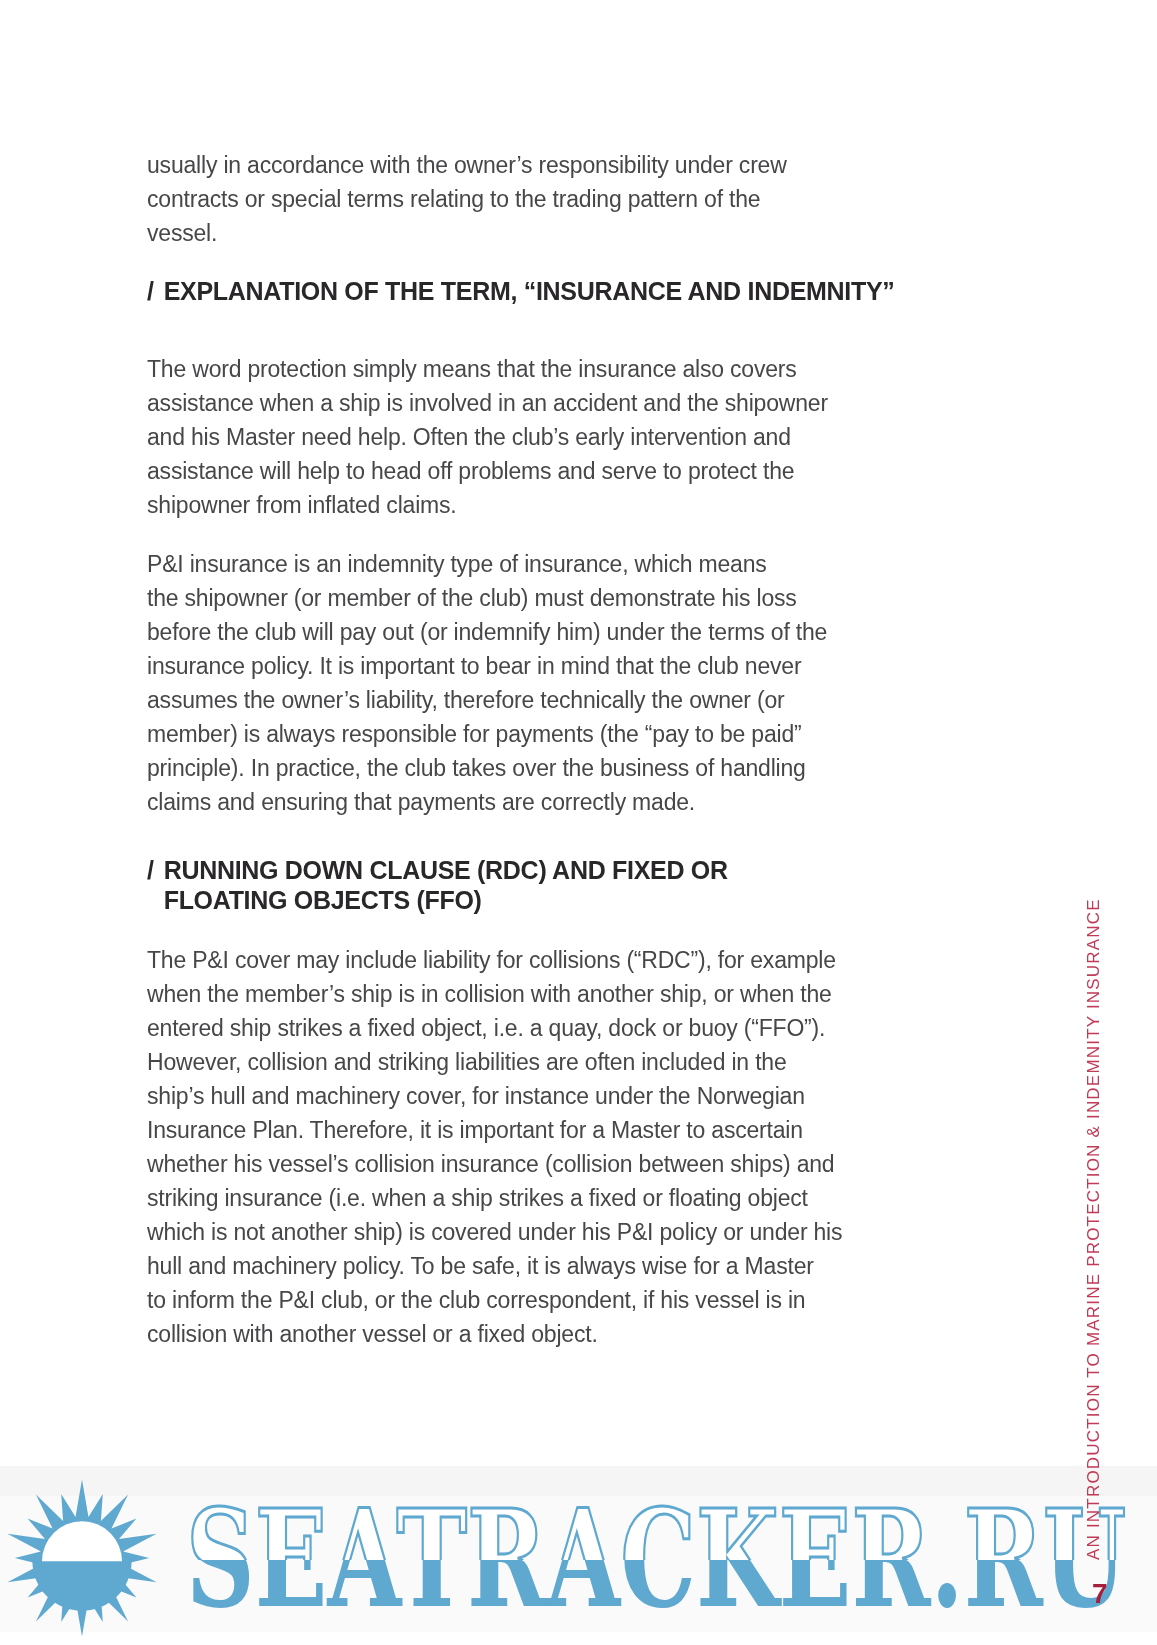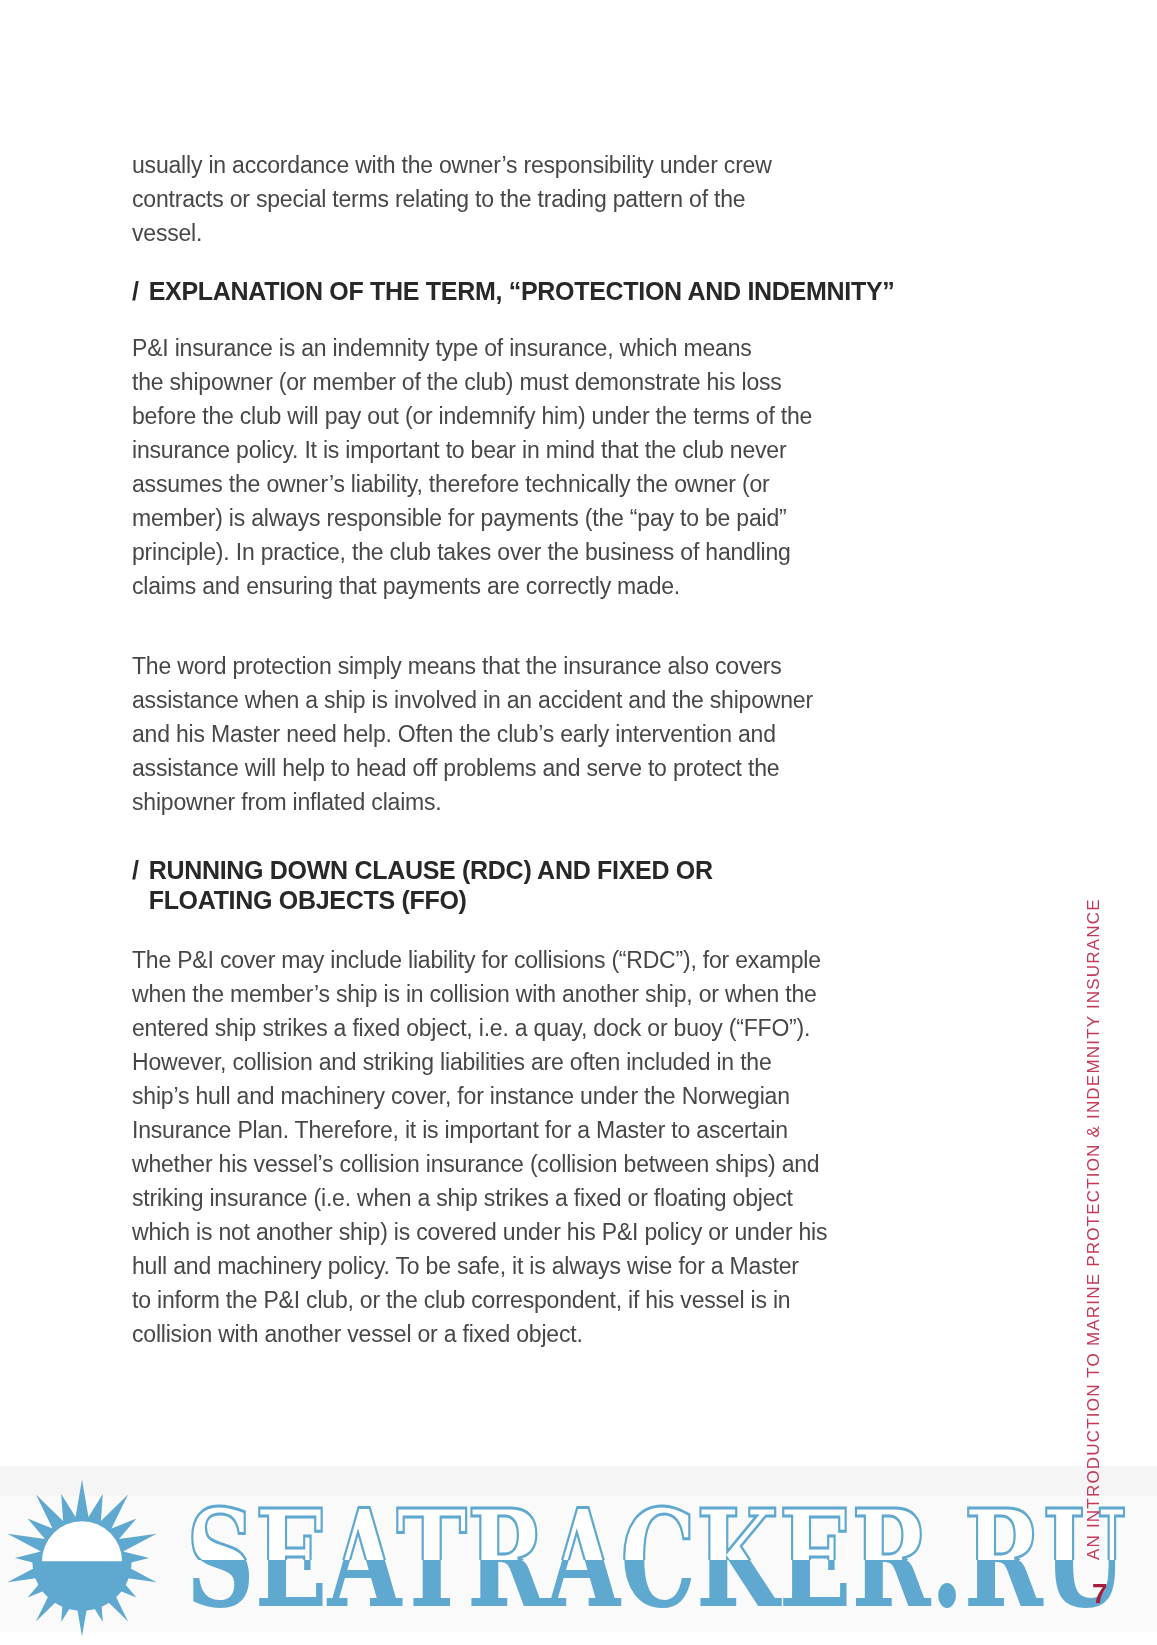--- a/index.html
+++ b/index.html
@@ -9,21 +9,21 @@
     font-family: "Liberation Sans", sans-serif;
     position: relative;
     overflow: hidden;
   }
 
   .page { position: absolute; inset: 0; }
 
   
   .content {
     position: absolute;
-    left: 132px; top: 140px;
+    left: 147px; top: 140px;
     width: 812px;
   }
   .body-para {
     margin: 0;
     font-size: 23px;
     line-height: 34px;
     letter-spacing: -0.2px;
     color: #47474a;
     white-space: pre-line;
     font-weight: 400;
@@ -106,37 +106,37 @@
 <div class="page">
 
   <div class="content">
 
     <p class="body-para mt-intro">usually in accordance with the owner’s responsibility under crew
 contracts or special terms relating to the trading pattern of the
 vessel.</p>
 
     <div class="section-heading mt-h1">
       <span class="slash">/</span>
-      <span class="heading-text">EXPLANATION OF THE TERM, “PROTECTION AND INDEMNITY”</span>
+      <span class="heading-text">EXPLANATION OF THE TERM, “INSURANCE AND INDEMNITY”</span>
     </div>
+
+    <p class="body-para mt-p2">The word protection simply means that the insurance also covers
+assistance when a ship is involved in an accident and the shipowner
+and his Master need help. Often the club’s early intervention and
+assistance will help to head off problems and serve to protect the
+shipowner from inflated claims.</p>
 
     <p class="body-para mt-p3">P&amp;I insurance is an indemnity type of insurance, which means
 the shipowner (or member of the club) must demonstrate his loss
 before the club will pay out (or indemnify him) under the terms of the
 insurance policy. It is important to bear in mind that the club never
 assumes the owner’s liability, therefore technically the owner (or
 member) is always responsible for payments (the “pay to be paid”
 principle). In practice, the club takes over the business of handling
 claims and ensuring that payments are correctly made.</p>
-
-    <p class="body-para mt-p2">The word protection simply means that the insurance also covers
-assistance when a ship is involved in an accident and the shipowner
-and his Master need help. Often the club’s early intervention and
-assistance will help to head off problems and serve to protect the
-shipowner from inflated claims.</p>
 
     <div class="section-heading mt-h2">
       <span class="slash">/</span>
       <span class="heading-text">RUNNING DOWN CLAUSE (RDC) AND FIXED OR
 FLOATING OBJECTS (FFO)</span>
     </div>
 
     <p class="body-para mt-p4">The P&amp;I cover may include liability for collisions (“RDC”), for example
 when the member’s ship is in collision with another ship, or when the
 entered ship strikes a fixed object, i.e. a quay, dock or buoy (“FFO”).

